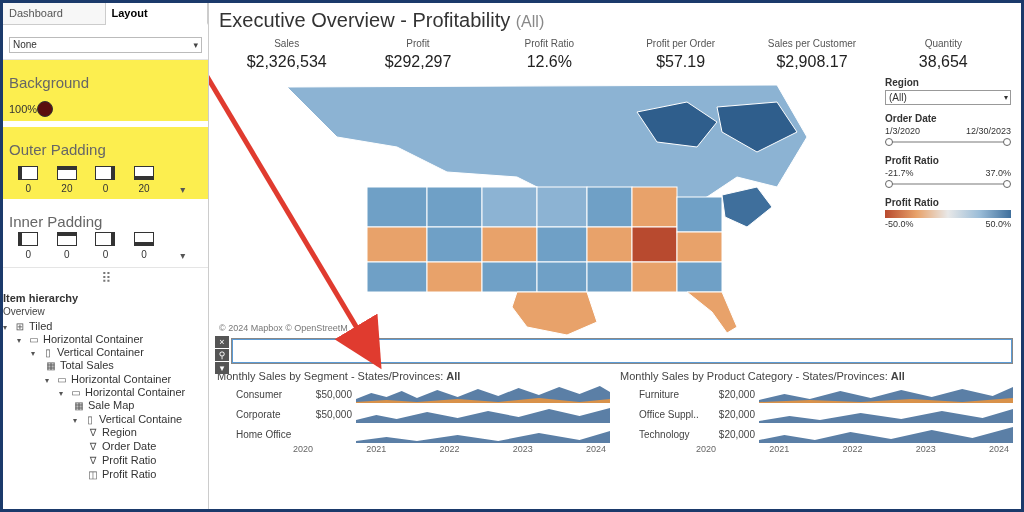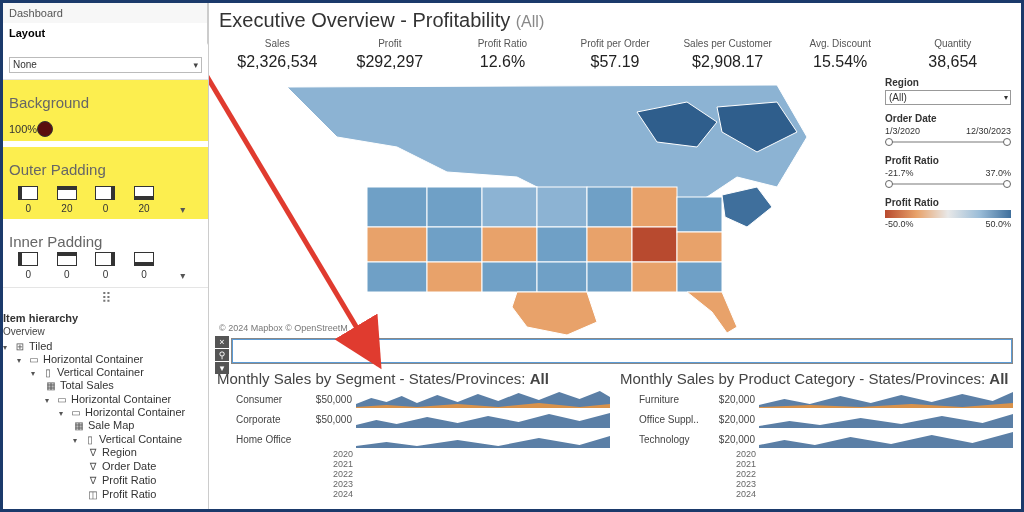--- a/index.html
+++ b/index.html
@@ -1,20 +1,20 @@
 <!DOCTYPE html>
 <html><head>
 <meta charset="utf-8">
 <style>
   * { box-sizing: border-box; margin: 0; padding: 0; font-family: Arial, Helvetica, sans-serif; }
   html,body { width:1024px; height:512px; overflow:hidden; }
   .frame { width:1024px; height:512px; border:3px solid #1b3a6b; display:flex; background:#fff; position:relative;}
   
   .left { width:206px; border-right:1px solid #ccc; background:#fff; font-size:11px; color:#333; display:flex; flex-direction:column;}
-  .tabs { display:flex; border-bottom:1px solid #ccc;flex-direction:column;}
+  .tabs { display:flex; border-bottom:1px solid #ccc;}
   .tab { flex:1; padding:4px 6px; font-size:11px; color:#555; border-right:1px solid #ccc; background:#f7f7f7;}
   .tab.active { background:#fff; font-weight:bold; color:#000; border-bottom:2px solid #fff; margin-bottom:-1px;}
   .section { padding:2px 6px 6px 6px; border-bottom:1px solid #e5e5e5;margin-top:12px;}
   .section-label { font-size:15px; color:#666; margin-bottom:2px; display:block;}
   .dropdown { width:100%; height:16px; border:1px solid #bbb; background:#fff; font-size:10px; padding:0 3px; position:relative; line-height:14px;}
   .dropdown::after { content:"▾"; position:absolute; right:3px; top:0; font-size:9px; color:#444;}
   .hl { background:#fcee4f; }
   .bg-row { display:flex; align-items:center; justify-content:flex-start; padding:2px 6px 4px 6px;}
   .swatch { width:16px; height:16px; border-radius:50%; background:#5a0e0e; border:1px solid #333;}
   .pad-grid { display:flex; gap:0; padding:0 6px 4px 6px; align-items:flex-end;}
@@ -59,27 +59,27 @@
   .legend-bar { height:8px; background:linear-gradient(to right,#b84a2f,#e8a26a,#e8e8e8,#9bbdd8,#3f6f9c); margin-top:2px;}
   .legend-row { display:flex; justify-content:space-between; font-size:9px; margin-top:1px;}
   
   .collapsed { position:relative; margin-top:3px; height:28px; }
   .coll-handle { position:absolute; left:-2px; top:-2px; width:16px; display:flex; flex-direction:column;}
   .coll-btn { width:14px; height:12px; background:#555; color:#fff; font-size:9px; text-align:center; line-height:12px; margin-bottom:1px; cursor:pointer;}
   .coll-box { margin-left:14px; height:26px; border:1px solid #888; background:#fff; box-shadow:0 0 0 1px #5b9bd5 inset;}
   
   .bottom { display:flex; gap:10px; margin-top:4px;}
   .mini { flex:1; font-size:10px;}
-  .mini-title { font-size:15px; color:#444; margin-bottom:2px;}
+  .mini-title { font-size:11px; color:#444; margin-bottom:2px;}
   .mini-title b { font-weight:bold;}
   .mini-row { display:flex; align-items:center; height:20px;margin-left:19px;}
   .mini-cat { width:74px; font-size:10px; color:#444; white-space:nowrap; overflow:hidden;}
   .mini-val { width:46px; font-size:10px; color:#444; text-align:right; padding-right:4px;}
   .spark { flex:1; height:18px; border-bottom:1px solid #ddd; position:relative;}
-  .axis { display:flex; margin-left:116px; font-size:9px; color:#666; padding-right:4px;flex-direction:column;}
+  .axis { display:flex; margin-left:76px; font-size:9px; color:#666; justify-content:space-between; padding-right:4px;}
   
   .arrow-svg { position:absolute; left:0; top:0; pointer-events:none; }
 </style>
 </head>
 <body>
 
 <div class="frame">
 
   <div class="left">
     <div class="tabs">
@@ -205,24 +205,20 @@
         </div>
       <div class="kpi">
           <div class="kpi-label">Profit per Order</div>
           <div class="kpi-val">$57.19</div>
         </div>
       <div class="kpi">
           <div class="kpi-label">Sales per Customer</div>
           <div class="kpi-val">$2,908.17</div>
         </div>
       <div class="kpi">
-          <div class="kpi-label">Avg. Discount</div>
-          <div class="kpi-val">15.54%</div>
-        </div>
-      <div class="kpi">
           <div class="kpi-label">Quantity</div>
           <div class="kpi-val">38,654</div>
         </div>
     </div>
 
     <div class="mid">
       <div class="map-wrap">
         <svg class="map-svg" viewBox="0 0 660 258">
           <rect width="660" height="258" fill="#ffffff"></rect>
 

